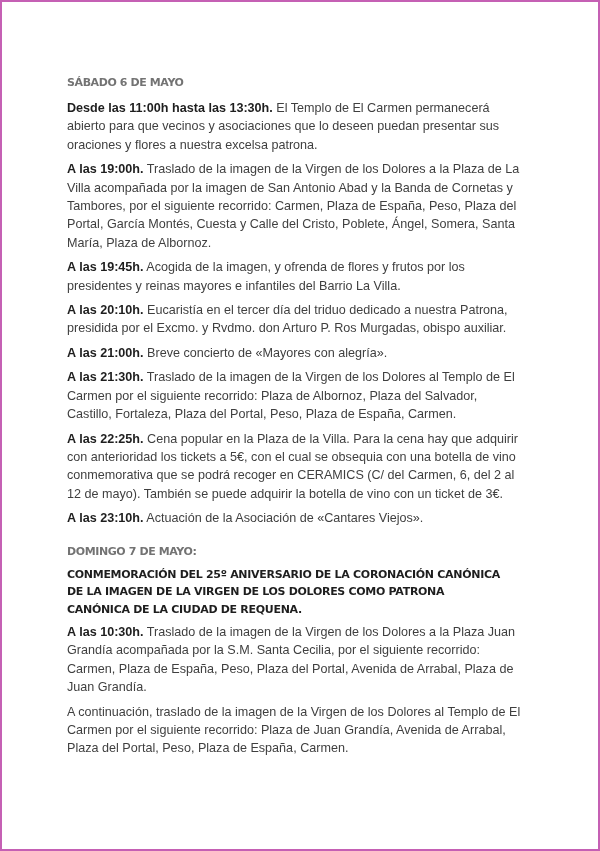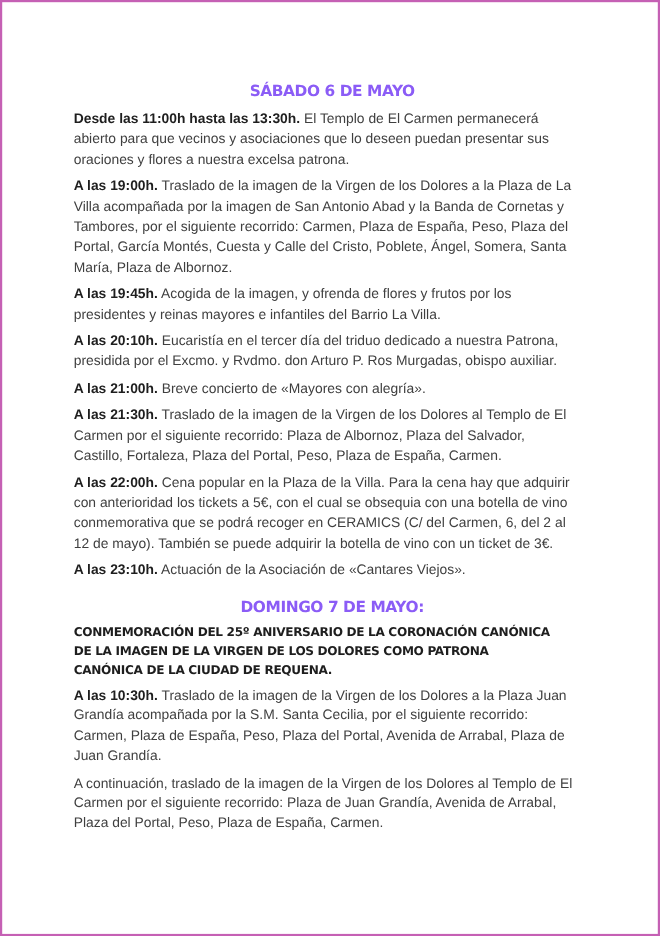--- a/index.html
+++ b/index.html
@@ -27,27 +27,26 @@
       top: 70px;
       width: 470px;
       font-family: "Liberation Sans", sans-serif;
       font-size: 12.6px;
       line-height: 18.4px;
       color: #3a3a3a;
     }
     .day-heading {
       font-family: "DejaVu Sans", sans-serif;
       font-weight: bold;
-      font-size: 14px;
+      font-size: 11px;
       letter-spacing: -0.4px;
-      color: #8b5cf6;
+      color: #737373;
       margin: 0 0 5px 0;
       line-height: 22px;
       transform: scaleY(1.0);
-      text-align: center;
     }
     .day-heading.second {
       margin-top: 13px;
       margin-bottom: 3px;
     }
     .subheading {
       font-family: "DejaVu Sans", sans-serif;
       font-weight: bold;
       font-size: 11px;
       letter-spacing: -0.3px;
@@ -88,21 +87,21 @@
       <p class="entry">
         <span class="time">A las 20:10h.</span><span class="desc"> Eucaristía en el tercer día del triduo dedicado a nuestra Patrona, presidida por el Excmo. y Rvdmo. don Arturo P. Ros Murgadas, obispo auxiliar.</span>
       </p>
       <p class="entry">
         <span class="time">A las 21:00h.</span><span class="desc"> Breve concierto de «Mayores con alegría».</span>
       </p>
       <p class="entry">
         <span class="time">A las 21:30h.</span><span class="desc"> Traslado de la imagen de la Virgen de los Dolores al Templo de El Carmen por el siguiente recorrido: Plaza de Albornoz, Plaza del Salvador, Castillo, Fortaleza, Plaza del Portal, Peso, Plaza de España, Carmen.</span>
       </p>
       <p class="entry">
-        <span class="time">A las 22:00h.</span><span class="desc"> Cena popular en la Plaza de la Villa. Para la cena hay que adquirir con anterioridad los tickets a 5€, con el cual se obsequia con una botella de vino conmemorativa que se podrá recoger en CERAMICS (C/ del Carmen, 6, del 2 al 12 de mayo). También se puede adquirir la botella de vino con un ticket de 3€.</span>
+        <span class="time">A las 22:25h.</span><span class="desc"> Cena popular en la Plaza de la Villa. Para la cena hay que adquirir con anterioridad los tickets a 5€, con el cual se obsequia con una botella de vino conmemorativa que se podrá recoger en CERAMICS (C/ del Carmen, 6, del 2 al 12 de mayo). También se puede adquirir la botella de vino con un ticket de 3€.</span>
       </p>
       <p class="entry">
         <span class="time">A las 23:10h.</span><span class="desc"> Actuación de la Asociación de «Cantares Viejos».</span>
       </p>
     </section>
 
     <section>
       <h2 class="day-heading second">DOMINGO 7 DE MAYO:</h2>
       <h3 class="subheading">CONMEMORACIÓN DEL 25º ANIVERSARIO DE LA CORONACIÓN CANÓNICA DE LA IMAGEN DE LA VIRGEN DE LOS DOLORES COMO PATRONA CANÓNICA DE LA CIUDAD DE REQUENA.</h3>
 

